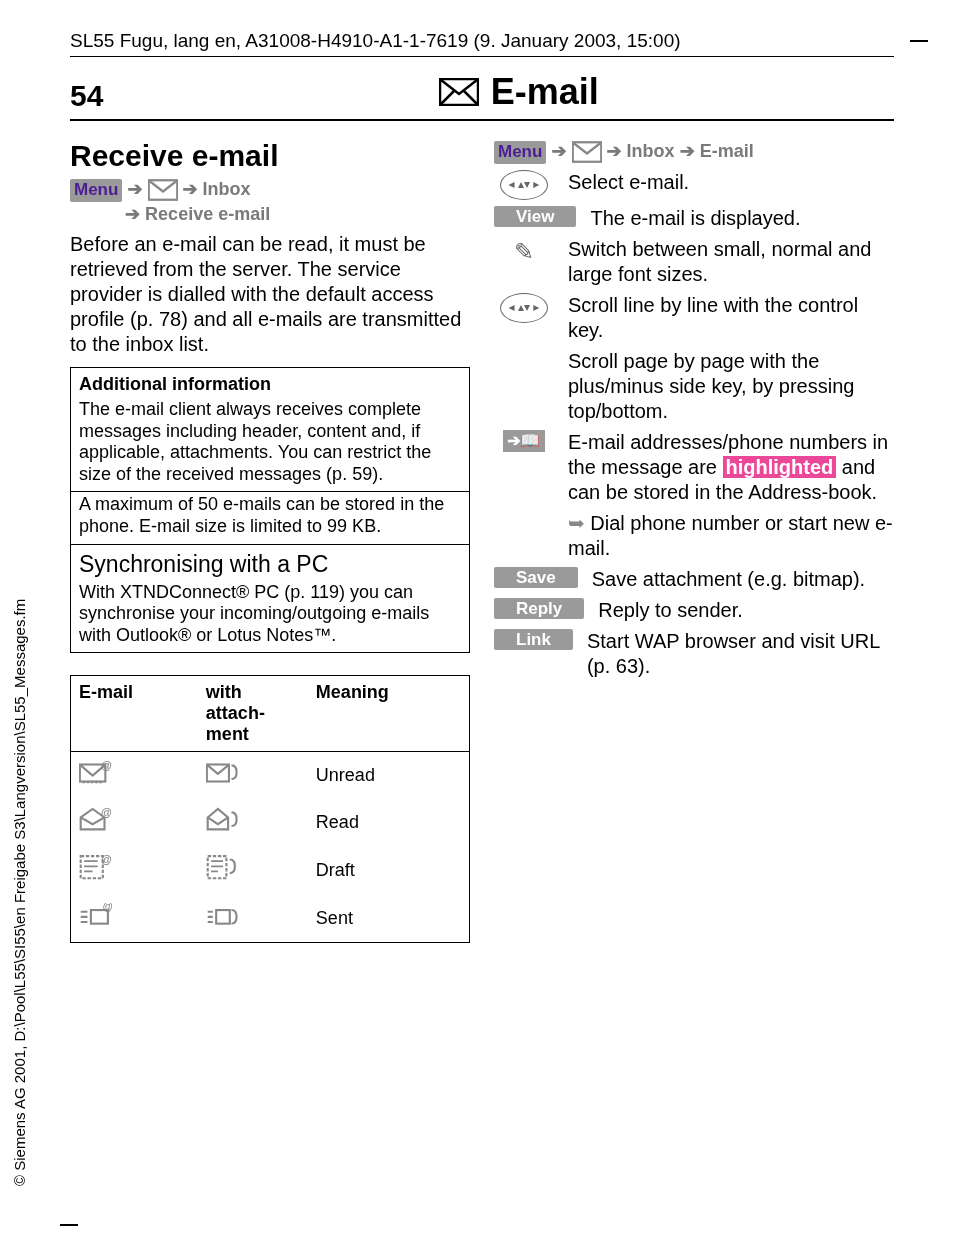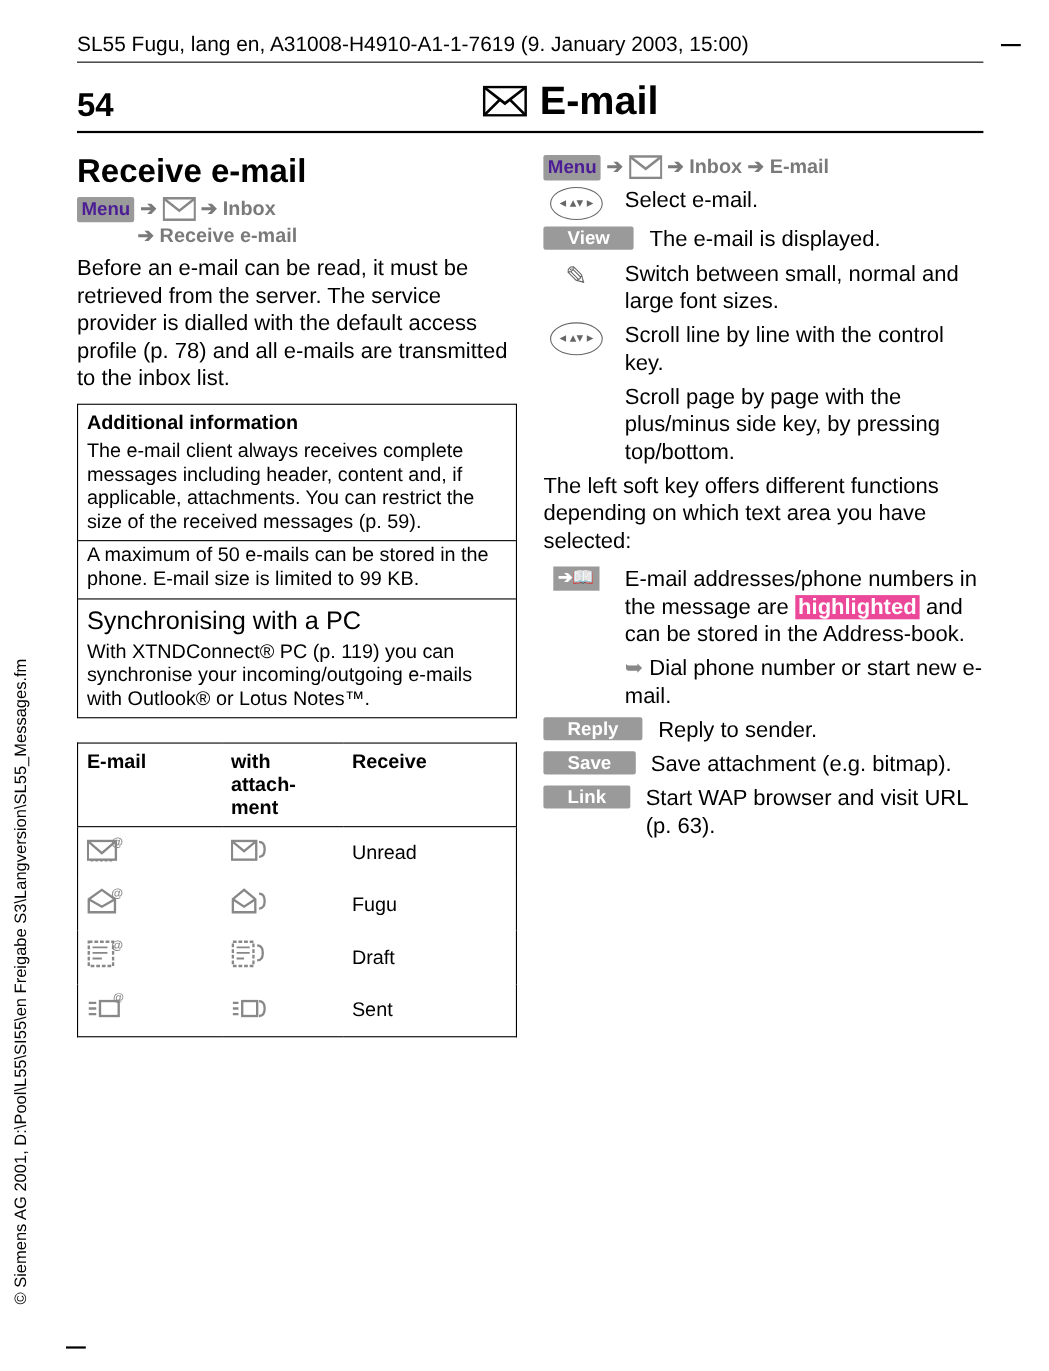--- a/index.html
+++ b/index.html
@@ -254,21 +254,21 @@
       <div class="info-divider"></div>
       <div class="sub-title">Synchronising with a PC</div>
       <div class="info-body">With XTNDConnect® PC (p. 119) you can synchronise your incoming/outgoing e-mails with Outlook® or Lotus Notes™.</div>
     </div>
 
     <table class="icon-table">
       <tbody>
           <tr>
         <th>E-mail</th>
         <th style="width:110px">with attach-ment</th>
-        <th>Receive</th>
+        <th>Meaning</th>
       </tr>
       <tr>
         <td><svg width="34" height="26" viewBox="0 0 40 30">
                 <rect x="1" y="5" width="30" height="20" fill="none" stroke="#888" stroke-width="2.5"></rect>
                 <path d="M2 6 L16 18 L30 6" fill="none" stroke="#888" stroke-width="2.5"></path>
                 <text x="26" y="10" font-size="13" fill="#888" font-weight="bold">@</text>
                 <path d="M4 26 L28 26" stroke="#888" stroke-width="2" stroke-dasharray="3 2"></path>
               </svg></td>
         <td><svg width="34" height="26" viewBox="0 0 40 30">
                 <rect x="1" y="5" width="26" height="20" fill="none" stroke="#888" stroke-width="2.5"></rect>
@@ -281,21 +281,21 @@
         <td><svg width="34" height="26" viewBox="0 0 40 30">
                 <path d="M2 12 L16 2 L30 12 L30 26 L2 26 Z" fill="none" stroke="#888" stroke-width="2.5"></path>
                 <path d="M2 12 L16 20 L30 12" fill="none" stroke="#888" stroke-width="2.5"></path>
                 <text x="26" y="10" font-size="13" fill="#888" font-weight="bold">@</text>
               </svg></td>
         <td><svg width="34" height="26" viewBox="0 0 40 30">
                 <path d="M2 12 L14 2 L26 12 L26 26 L2 26 Z" fill="none" stroke="#888" stroke-width="2.5"></path>
                 <path d="M2 12 L14 20 L26 12" fill="none" stroke="#888" stroke-width="2.5"></path>
                 <path d="M30 6 Q36 6 36 14 Q36 22 30 22" fill="none" stroke="#888" stroke-width="2.5"></path>
               </svg></td>
-        <td>Fugu</td>
+        <td>Read</td>
       </tr>
       <tr>
         <td><svg width="34" height="28" viewBox="0 0 40 32">
                 <rect x="2" y="2" width="26" height="26" fill="none" stroke="#888" stroke-width="2.5" stroke-dasharray="4 2"></rect>
                 <path d="M6 8 L22 8 M6 14 L22 14 M6 20 L16 20" stroke="#888" stroke-width="2"></path>
                 <text x="26" y="10" font-size="13" fill="#888" font-weight="bold">@</text>
               </svg></td>
         <td><svg width="34" height="28" viewBox="0 0 40 32">
                 <rect x="2" y="2" width="22" height="26" fill="none" stroke="#888" stroke-width="2.5" stroke-dasharray="4 2"></rect>
                 <path d="M6 8 L20 8 M6 14 L20 14 M6 20 L14 20" stroke="#888" stroke-width="2"></path>
@@ -356,47 +356,46 @@
       <div class="item-icon">
           <div class="nav-oval">◂ ▴▾ ▸</div>
         </div>
       <div class="item-desc">Scroll line by line with the control key.</div>
     </div>
     <div class="item-row">
       <div class="item-icon"></div>
       <div class="item-desc">Scroll page by page with the plus/minus side key, by pressing top/bottom.</div>
     </div>
 
-    <p class="para">The left soft key offers different functions depending on which text area you have selected:</p>
 
     <div class="item-row">
       <div class="item-icon">
           <span class="book-icon">➔📖</span>
         </div>
       <div class="item-desc">
         <span>E-mail addresses/phone numbers in the message are </span><span class="highlighted">highlighted</span><span> and can be stored in the Address-book.</span>
       </div>
     </div>
     <div class="item-row">
       <div class="item-icon"></div>
       <div class="item-desc">
         <span style="color:#888">➥ </span><span>Dial phone number or start new e-mail.</span>
       </div>
     </div>
     <div class="item-row">
       <div class="item-icon">
+          <span class="soft-key">Save</span>
+        </div>
+      <div class="item-desc">Save attachment (e.g. bitmap).</div>
+    </div>
+    <div class="item-row">
+      <div class="item-icon">
           <span class="soft-key">Reply</span>
         </div>
       <div class="item-desc">Reply to sender.</div>
-    </div>
-    <div class="item-row">
-      <div class="item-icon">
-          <span class="soft-key">Save</span>
-        </div>
-      <div class="item-desc">Save attachment (e.g. bitmap).</div>
     </div>
     <div class="item-row">
       <div class="item-icon">
           <span class="soft-key">Link</span>
         </div>
       <div class="item-desc">Start WAP browser and visit URL (p. 63).</div>
     </div>
   </div>
 </div>
 

